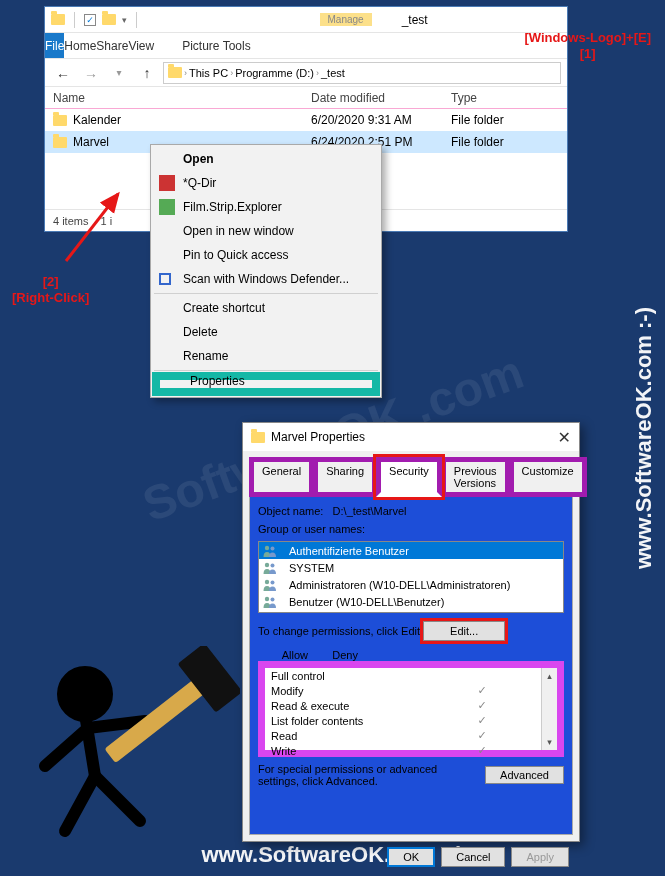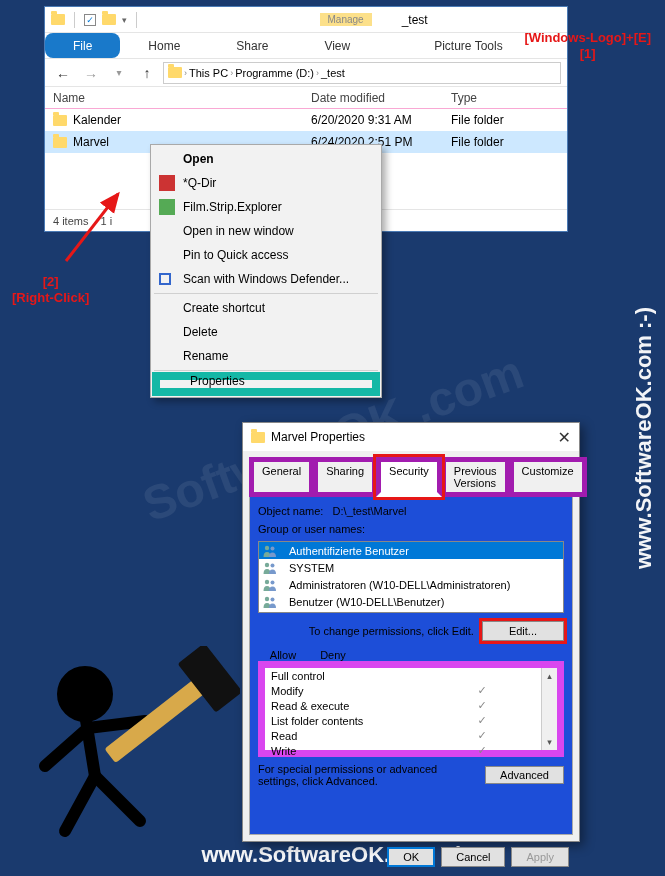--- a/index.html
+++ b/index.html
@@ -12,21 +12,21 @@
     
     
     .explorer { position: absolute; top: 6px; left: 44px; width: 524px; height: 226px; background: #fff; border: 1px solid #4a7ab5; }
     .titlebar { height: 26px; background: #fff; display: flex; align-items: center; padding: 0 6px; font-size: 11px; border-bottom: 1px solid #e5e5e5; }
     .titlebar-icons { display: flex; gap: 6px; align-items: center; }
     .folder-tiny { width: 14px; height: 11px; background: #ffd96b; border-radius: 1px; position: relative; }
     .folder-tiny:before { content: ""; position: absolute; top: -3px; left: 0; width: 6px; height: 3px; background: #ffd96b; border-radius: 1px 1px 0 0; }
     .qat-sep { width: 1px; height: 16px; background: #ccc; margin: 0 3px; }
     
     .ribbon-tabs { height: 26px; display: flex; align-items: stretch; font-size: 12px; border-bottom: 1px solid #e5e5e5; }
-    .ribbon-tab { padding: 4px 28px; display: flex; align-items: center; color: #333; border-radius: 8px; }
+    .ribbon-tab { padding: 4px 0; display: flex; align-items: center; color: #333; }
     .ribbon-tab.file { background: #1979ca; color: #fff; }
     .ribbon-context-wrap { display: flex; flex-direction: column; align-items: center; margin-left: 20px; }
     .ribbon-context-label { font-size: 10px; color: #888; padding: 1px 8px; background:#fce08a; }
     
     .annotation-red { color: #e61717; font-weight: bold; font-size: 13px; }
     .ann1 { position: absolute; top: 30px; right: 14px; text-align: center; line-height: 1.2; }
     .ann2 { position: absolute; top: 274px; left: 12px; text-align: center; line-height: 1.2; }
     .ann3 { position: absolute; top: 455px; left: 408px; }
     .ann4 { position: absolute; top: 632px; left: 412px; }
     
@@ -72,29 +72,29 @@
     .prop-tab.active { background: #fff; border-bottom-color: #fff; z-index: 2; }
     .prop-tab.highlight { outline: 3px solid #e61717; z-index: 3; }
     .prop-body { margin: 0 6px 6px 6px; background: #1d4ed8; border: 1px solid #aaa; border-top: none; padding: 8px; height: 338px; position: relative; }
     .prop-row { margin-bottom: 6px; }
     .userlist { border: 1px solid #888; height: 72px; background: #fff; overflow: hidden; }
     .user-item { display: flex; align-items: center; height: 17px; padding: 0 4px; gap: 12px; }
     .user-item.sel { background: #0078d7; color: #fff; }
     .user-ico { width: 14px; height: 12px; display:inline-block; }
     .user-ico svg { width: 14px; height: 12px; }
     
-    .edit-row { display: flex; justify-content: flex-end; align-items: center; margin: 8px 0; gap: 8px; }
+    .edit-row { display: flex; justify-content: flex-start; align-items: center; margin: 8px 0; }
     .btn { border: 1px solid #888; background: #e1e1e1; padding: 2px 14px; font-size: 11px; }
     .btn.highlight { outline: 3px solid #e61717; padding: 3px 26px; }
     .btn.default { border: 2px solid #0078d7; }
     .btn.disabled { color: #999; }
     
     .perm-header { display: flex; }
     .perm-header .pname { flex: 1; }
-    .perm-header .pallow, .perm-header .pdeny { width: 50px; text-align: center; }
+    .perm-header .pallow, .perm-header .pdeny { width: 50px; text-align: right; }
     .permlist { border: 7px solid #d946ef; background: #fff; height: 96px; position: relative; }
     .perm-row { display: flex; height: 15px; align-items: center; padding: 0 6px; }
     .perm-row .pname { flex: 1; }
     .perm-row .pallow, .perm-row .pdeny { width: 46px; text-align: center; color: #888; }
     .perm-scroll { position: absolute; right: 0; top: 0; bottom: 0; width: 16px; background: #f0f0f0; border-left: 1px solid #ccc; }
     .perm-scroll .sbtn { height: 16px; display:flex; align-items:center; justify-content:center; font-size:9px; color:#555; }
     
     .adv-row { display: flex; justify-content: space-between; align-items: center; margin-top: 6px; gap: 8px; }
     .adv-row .txt { flex: 1; }
     

